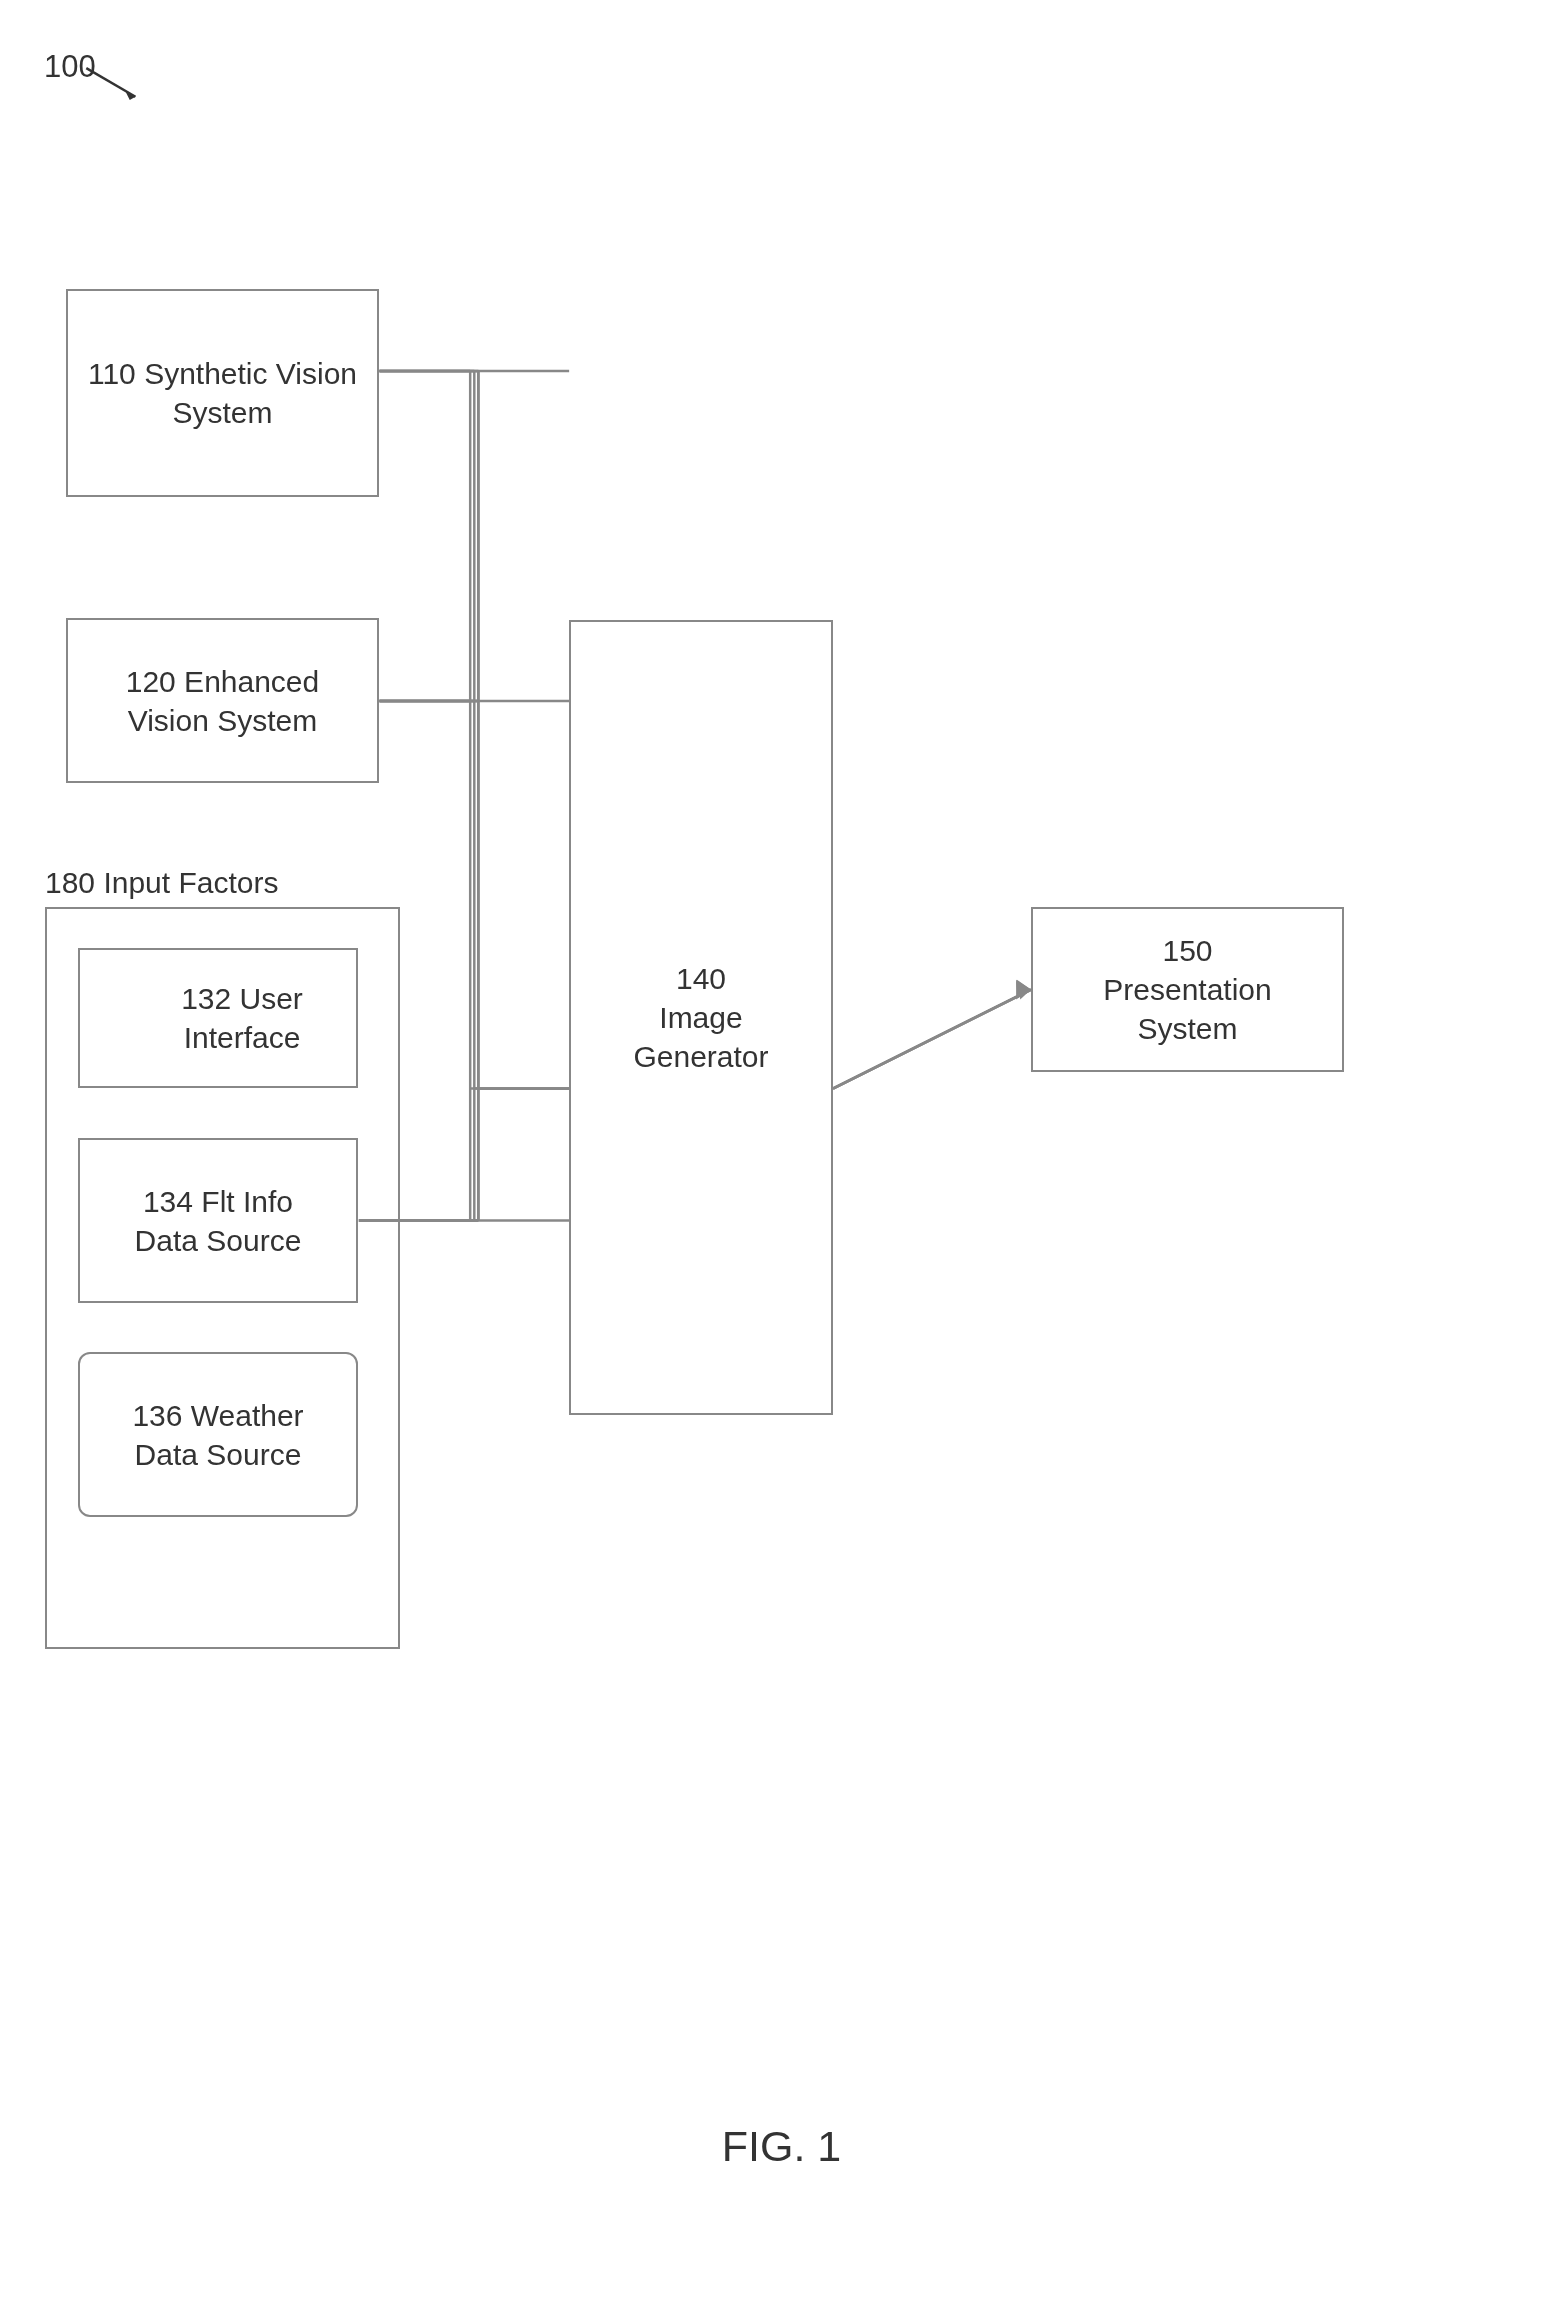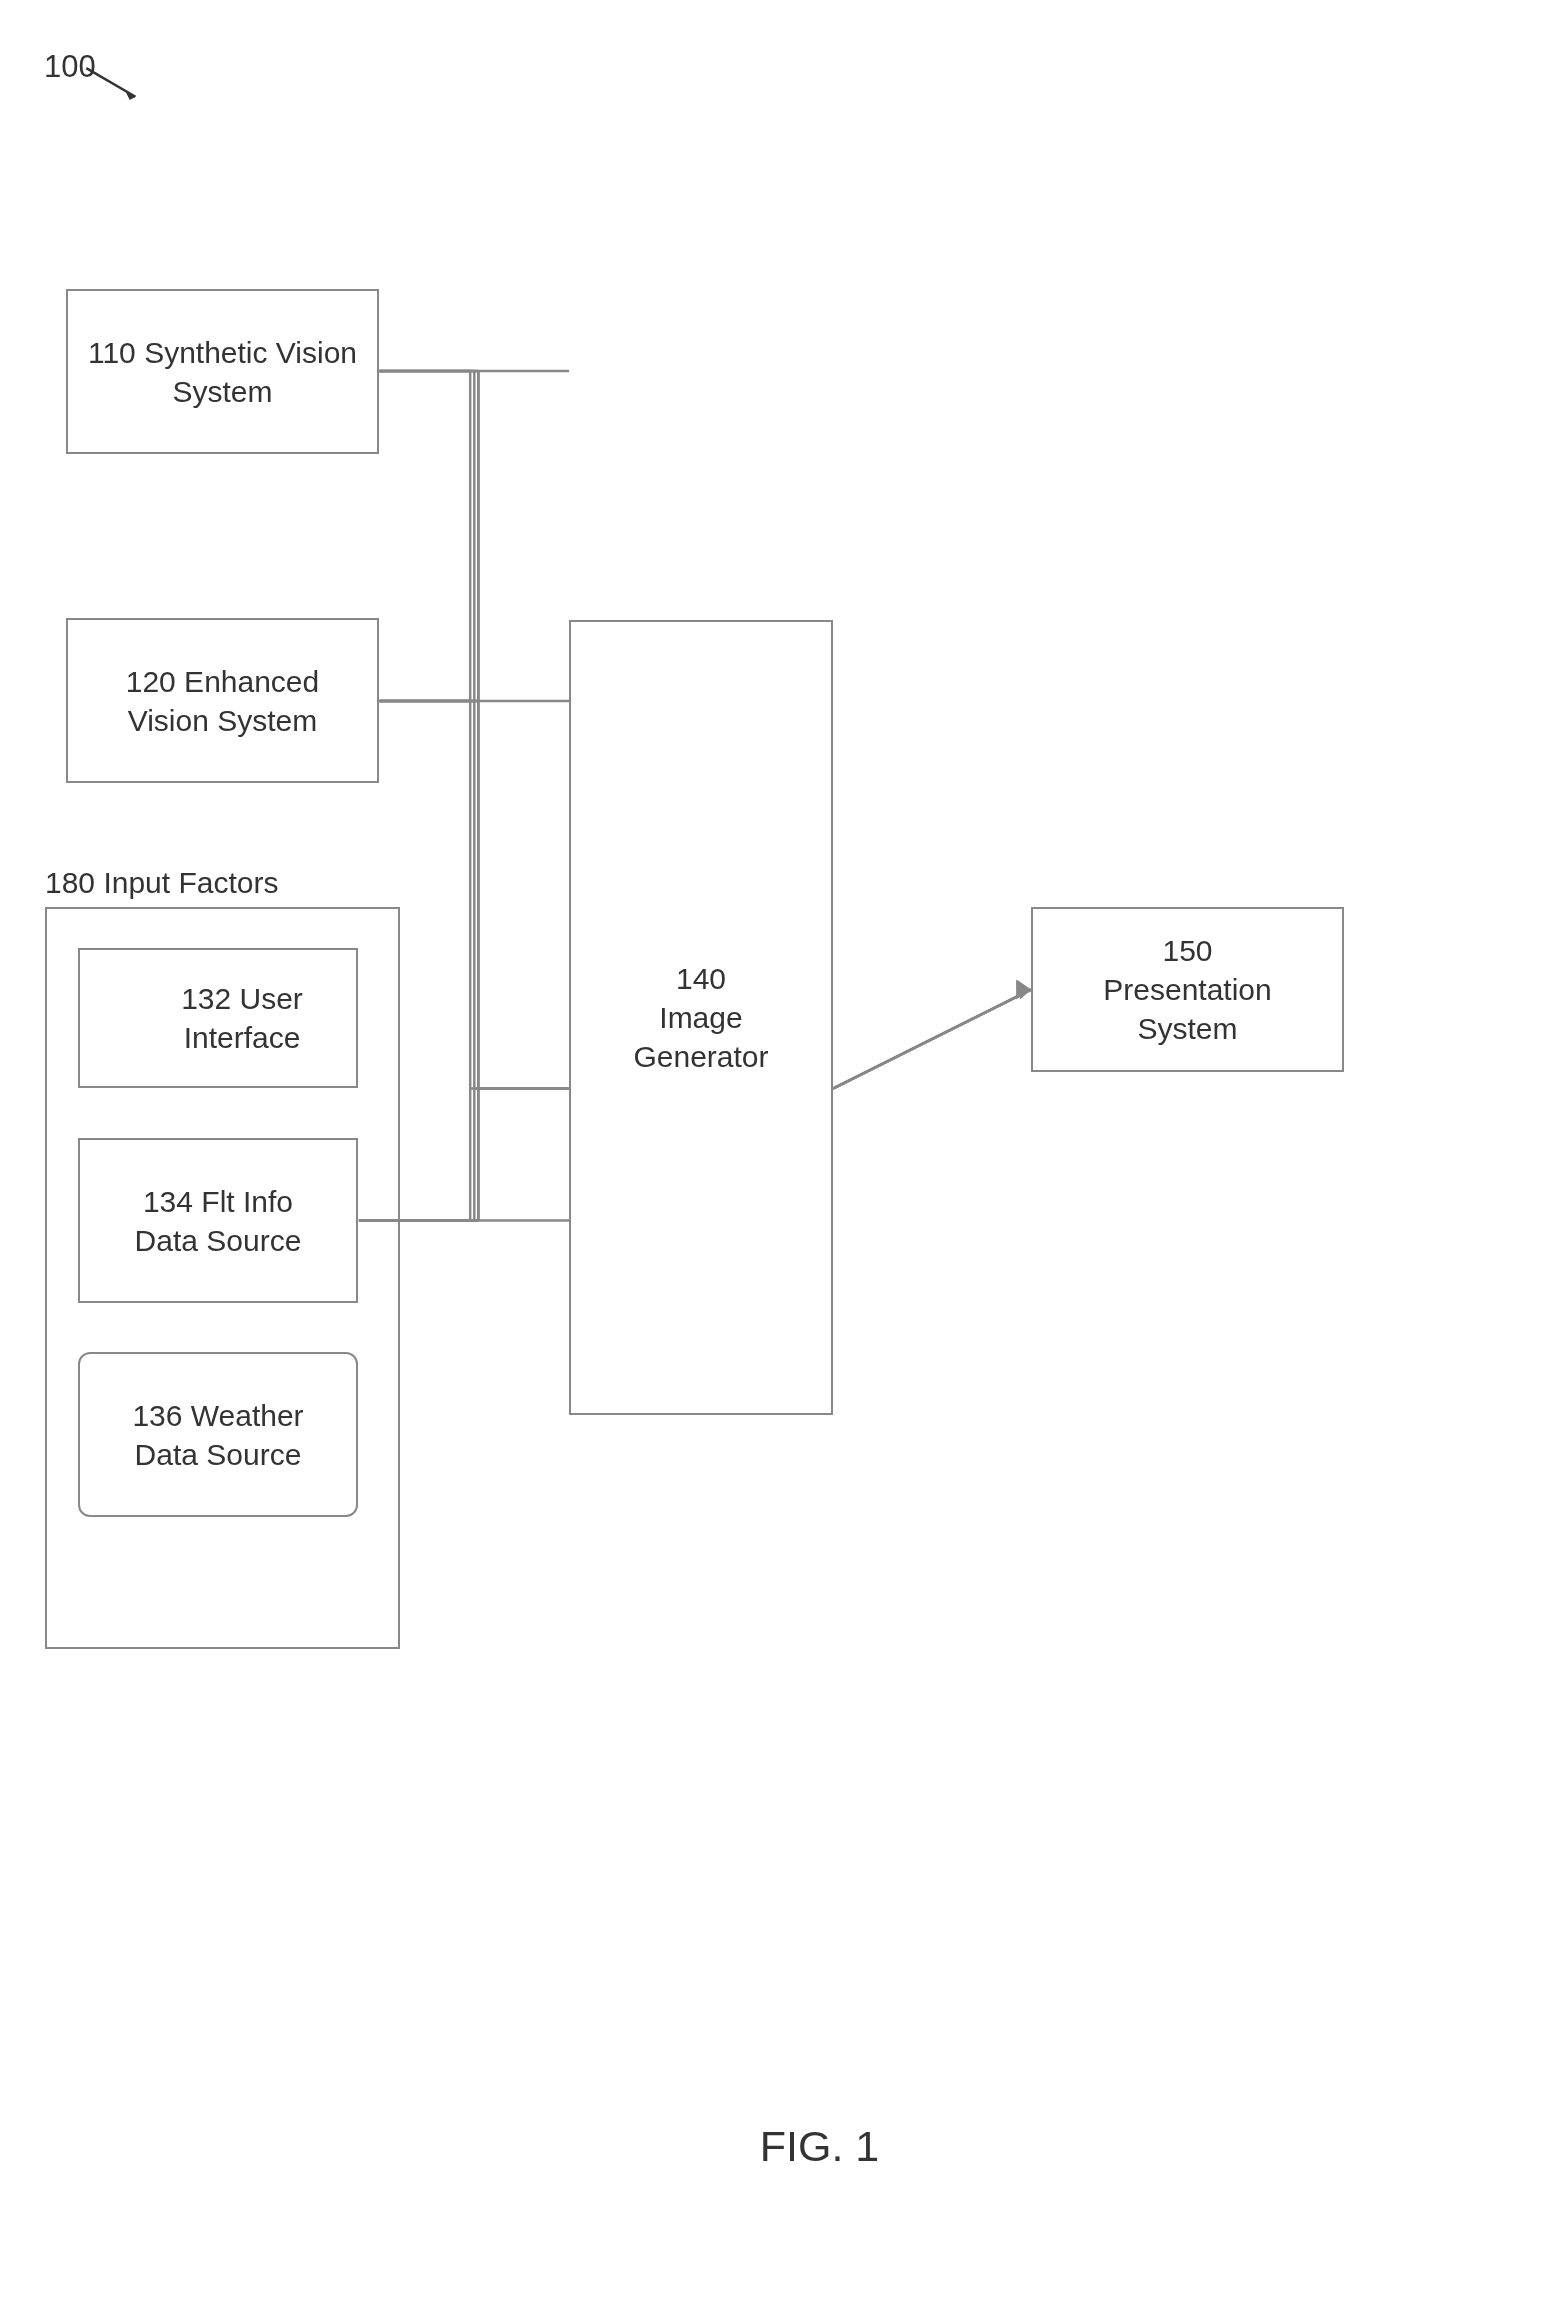--- a/index.html
+++ b/index.html
@@ -45,21 +45,21 @@
       font-size: 30px;
       color: #333;
       line-height: 1.3;
     }
 
     
     .box-110 {
       left: 66px;
       top: 289px;
       width: 313px;
-      height: 165px;
+      height: 208px;
     }
 
     
     .box-120 {
       left: 66px;
       top: 618px;
       width: 313px;
       height: 165px;
     }
 
@@ -135,21 +135,20 @@
     }
 
     .fig-label {
       position: absolute;
       bottom: 148px;
       left: 50%;
       transform: translateX(-50%);
       font-size: 43px;
       color: #333;
       font-weight: normal;
-      margin-left: 38px;
     }
 
     .diag-arrow {
       position: absolute;
       top: 64px;
       left: 82px;
     }
   </style>
 </head>
 <body>

